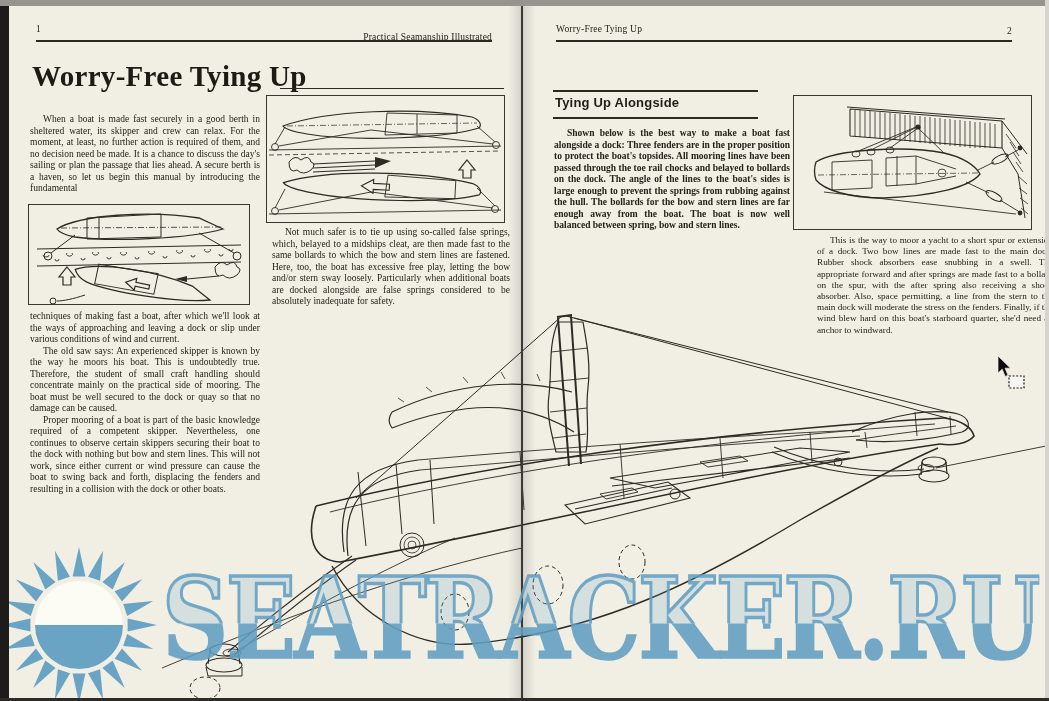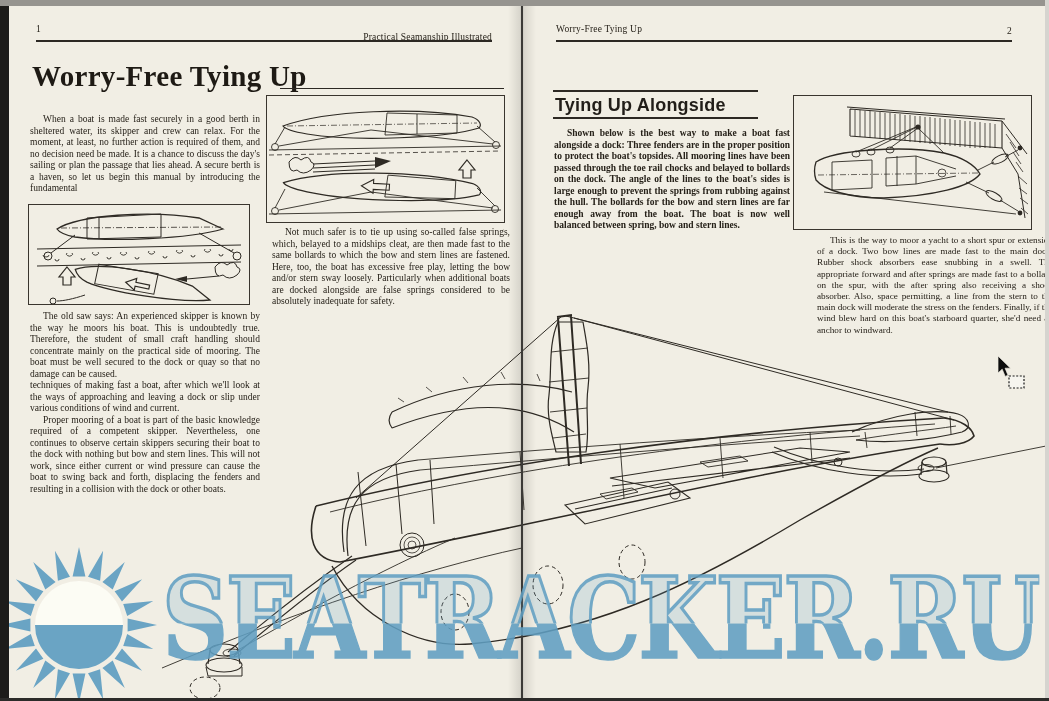--- a/index.html
+++ b/index.html
@@ -15,21 +15,21 @@
   .gutter{position:absolute;left:508px;top:0;width:28px;height:701px;z-index:20;pointer-events:none;
     background:linear-gradient(90deg,rgba(0,0,0,0) 0%,rgba(0,0,0,.10) 42%,rgba(0,0,0,.18) 48%,#4a4844 50%,rgba(0,0,0,.18) 52%,rgba(0,0,0,.10) 58%,rgba(0,0,0,0) 100%);}
   .gutter-line{position:absolute;left:521px;top:0;width:2px;height:701px;background:#3b3a37;z-index:21;}
 
   .txt{position:absolute;color:#262119;}
   .small{font-size:9.5px;letter-spacing:.2px;}
   .rule{position:absolute;height:1.5px;background:#2c2823;}
   .p{font-size:9.5px;line-height:11.5px;text-align:justify;margin:0;text-indent:13px;}
   .p.noindent{text-indent:0;}
   .title{font-size:29px;font-weight:bold;letter-spacing:.3px;color:#1e1a14;}
-  .sec-title{font-family:"Liberation Sans",sans-serif;font-size:18px;font-weight:bold;color:#211d18;letter-spacing:.2px;}
+  .sec-title{font-family:"Liberation Sans",sans-serif;font-size:13px;font-weight:bold;color:#211d18;letter-spacing:.2px;}
   .illo-box{position:absolute;border:1.6px solid #3a352e;background:#f1eee4;}
   .illo-box svg{display:block;}
   svg .ln{stroke:#2e2a24;fill:none;}
   
   .wm{position:absolute;left:0;top:0;width:1049px;height:701px;z-index:25;pointer-events:none;}
   .wm-sun{position:absolute;left:-6px;top:540px;opacity:.92;}
   .wm-text{position:absolute;left:162px;top:563px;height:130px;white-space:nowrap;
            transform-origin:0 50%;mix-blend-mode:multiply;opacity:.88;}
   .wm-layer{position:absolute;left:0;top:0;font-family:"DejaVu Serif",serif;font-weight:bold;
             font-size:112px;line-height:112px;letter-spacing:-3px;white-space:nowrap;}
@@ -76,22 +76,22 @@
   </g>
   <path class="ln" stroke-width="1" d="M56,90 C44,94 34,96 28,96"></path>
   <circle class="ln" cx="24" cy="96" r="3" stroke-width="1"></circle>
   <path class="ln" stroke-width="1" d="M186,62 q6,-8 12,-2 q8,-6 10,2 q6,2 0,8 q-8,6 -14,0 q-8,4 -8,-8"></path>
   <path d="M158,71 L146,74 L158,77 Z" fill="#2e2a24"></path>
   <path class="ln" stroke-width="1.2" d="M158,74 L190,71"></path>
  </svg>
 </div>
 
 <div class="txt" style="left:30px;top:311px;width:230px;">
+  <p class="p noindent">techniques of making fast a boat, after which we'll look at the ways of approaching and leaving a dock or slip under various conditions of wind and current.</p>
   <p class="p">The old saw says: An experienced skipper is known by the way he moors his boat. This is undoubtedly true. Therefore, the student of small craft handling should concentrate mainly on the practical side of mooring. The boat must be well secured to the dock or quay so that no damage can be caused.</p>
-  <p class="p noindent">techniques of making fast a boat, after which we'll look at the ways of approaching and leaving a dock or slip under various conditions of wind and current.</p>
   <p class="p">Proper mooring of a boat is part of the basic knowledge required of a competent skipper. Nevertheless, one continues to observe certain skippers securing their boat to the dock with nothing but bow and stern lines. This will not work, since either current or wind pressure can cause the boat to swing back and forth, displacing the fenders and resulting in a collision with the dock or other boats.</p>
 </div>
 
 <div class="illo-box" style="left:266px;top:95px;width:237px;height:126px;">
  <svg width="237" height="126" viewBox="0 0 237 126">
   <path class="ln" stroke-width="1.2" d="M16,30 C60,14 150,11 205,21 C213,24 215,29 212,32 C180,42 90,46 40,38 C28,36 18,33 16,30 Z"></path>
   <path class="ln" stroke-width=".9" d="M120,17 L190,19 L190,37 L118,39 Z M150,18 L150,38"></path>
   <path class="ln" stroke-width=".7" stroke-dasharray="6 2 1 2" d="M20,30 L210,27"></path>
   <path class="ln" stroke-width=".9" d="M18,31 L8,48 M210,30 L228,46 M104,34 L12,50 M104,34 L226,48"></path>
   <circle class="ln" cx="8" cy="51" r="3.5" stroke-width=".9"></circle>

